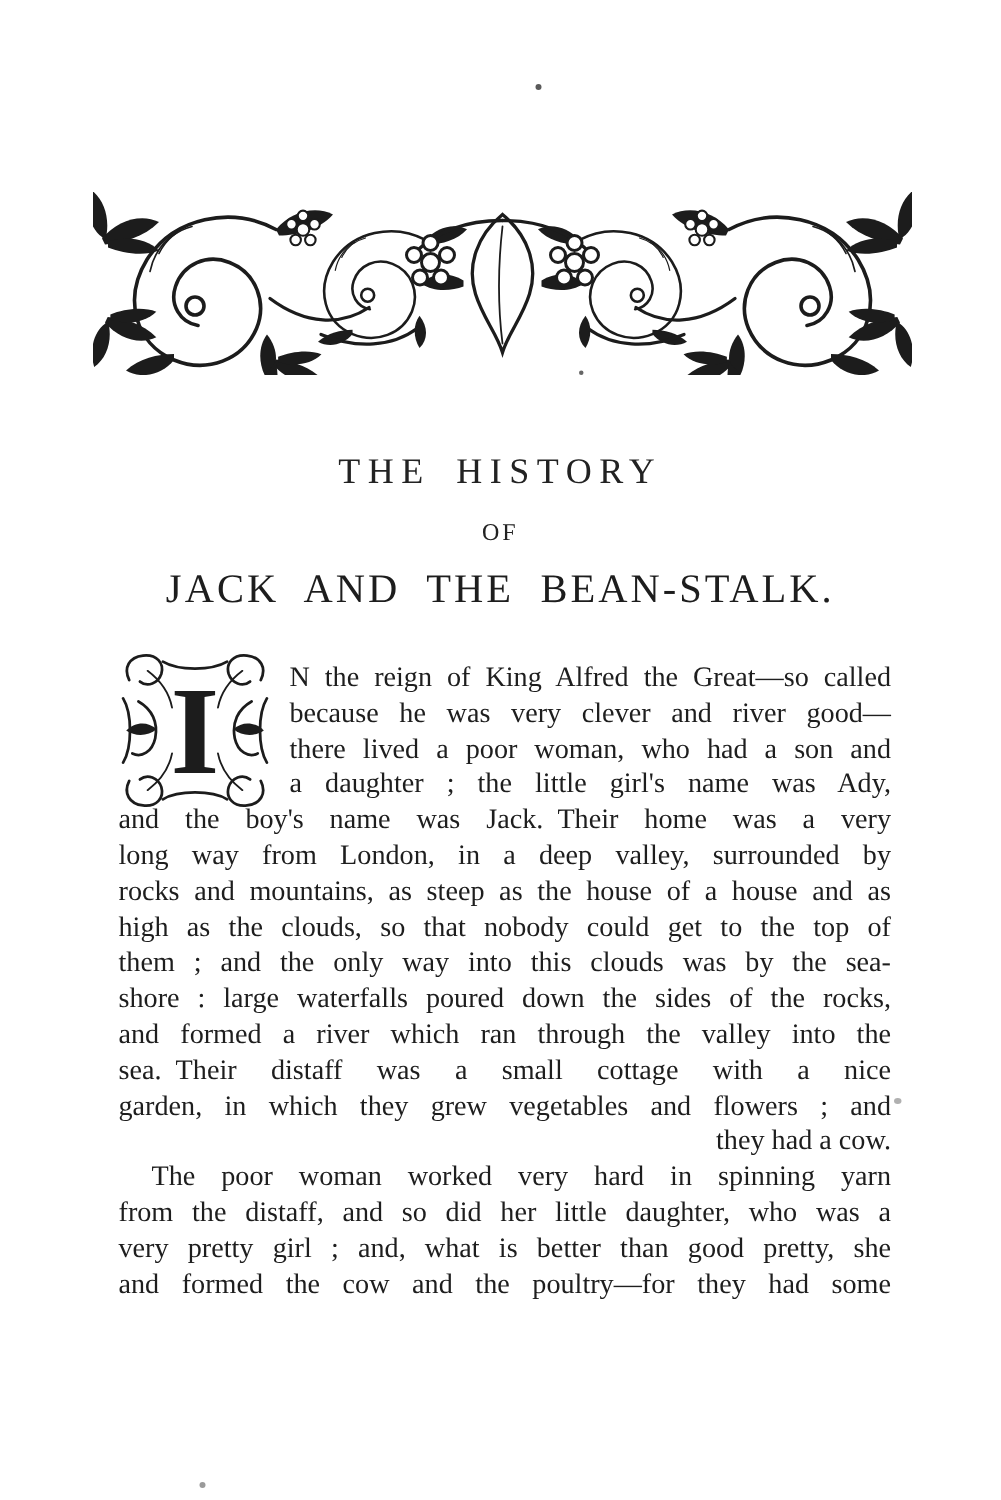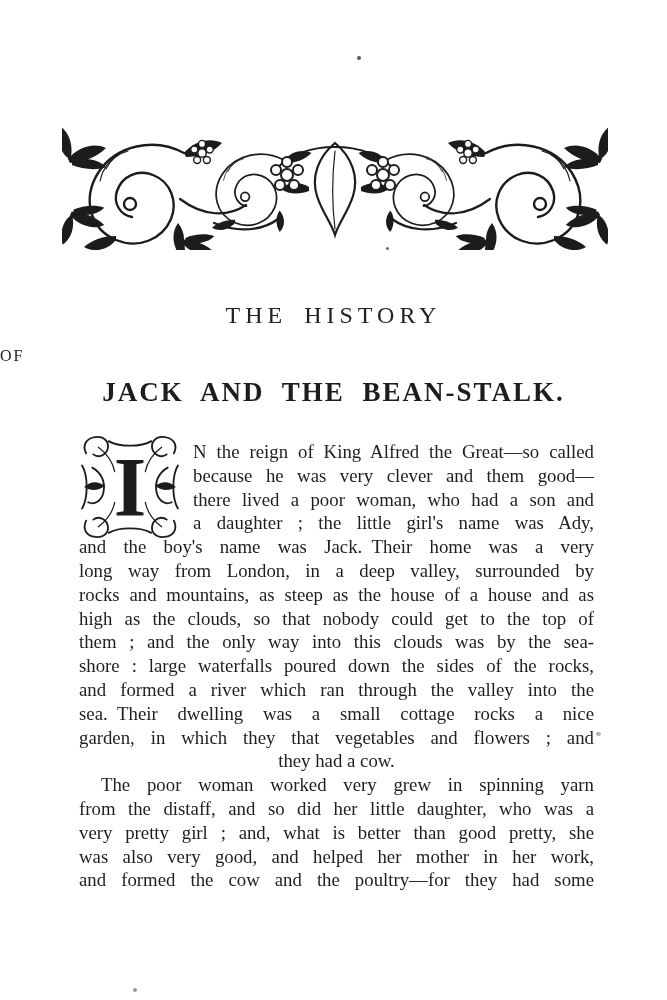--- a/index.html
+++ b/index.html
@@ -22,49 +22,48 @@
   
   .title-super {
     position:absolute; top:286px; left:0; right:0;
     text-align:center;
     font-size:24px; line-height:26px;
     letter-spacing:5px; word-spacing:6px;
     color:#222222;
   }
   .title-of {
     position:absolute; top:331px; left:0; right:0;
-    text-align:left;
+    text-align:center;
     font-size:16px; line-height:18px;
     letter-spacing:2px;
     color:#222222;
   }
   .title-main {
     position:absolute; top:361px; left:0; right:0;
     text-align:center;
     font-size:27px; line-height:30px;
     letter-spacing:2px; word-spacing:9px;
     color:#1d1d1d;
-    font-weight:bold;
   }
 
   
   .bodytext {
     position:absolute; left:79px; top:424px; width:515px;
     font-size:18.8px; line-height:23.8px;
     color:#1e1e1e;
   }
   .tline {
     text-align:justify;
     text-align-last:justify;
     -moz-text-align-last:justify;
     height:23.8px;
     overflow:visible;
     font-family:Liberation Serif, serif;
   }
-  .line-left { text-align:center; height:23.8px; }
+  .line-left { text-align:right; height:23.8px; }
   .para2 .tline:first-child { text-indent:22px; }
 
   .dropcap {
     float:left;
     width:104px; height:95px;
     margin-right:10px;
     position:relative;
   }
   .dropcap svg {
     position:absolute; left:-1px; top:-5px;
@@ -169,39 +168,38 @@
           <path d="M82,90 C74,84 68,76 66,66" stroke-width="1.2"></path>
         </g>
         <path d="M6,51 C12,45 20,45 26,50 C20,55 12,55 6,51 Z" fill="#1c1c1c"></path>
         <path d="M96,51 C90,45 82,45 76,50 C82,55 90,55 96,51 Z" fill="#1c1c1c"></path>
         <text x="51" y="79" text-anchor="middle" font-family="Liberation Serif, DejaVu Serif, serif" font-size="82" font-weight="bold" fill="#1c1c1c">I</text>
       </svg>
     </div>
 
     <div class="lines">
         <div class="tline">N the reign of King Alfred the Great—so called</div>
-        <div class="tline">because he was very clever and them good—</div>
+        <div class="tline">because he was very clever and river good—</div>
         <div class="tline">there lived a poor woman, who had a son and</div>
         <div class="tline">a daughter ; the little girl's name was Ady,</div>
       </div>
     <div class="lines">
         <div class="tline">and the boy's name was Jack. Their home was a very</div>
         <div class="tline">long way from London, in a deep valley, surrounded by</div>
         <div class="tline">rocks and mountains, as steep as the house of a house and as</div>
         <div class="tline">high as the clouds, so that nobody could get to the top of</div>
         <div class="tline">them ; and the only way into this clouds was by the sea-</div>
         <div class="tline">shore : large waterfalls poured down the sides of the rocks,</div>
         <div class="tline">and formed a river which ran through the valley into the</div>
-        <div class="tline">sea. Their dwelling was a small cottage rocks a nice</div>
-        <div class="tline">garden, in which they that vegetables and flowers ; and</div>
+        <div class="tline">sea. Their distaff was a small cottage with a nice</div>
+        <div class="tline">garden, in which they grew vegetables and flowers ; and</div>
       </div>
     <div class="line-left">they had a cow.</div>
     <div class="lines para2">
-        <div class="tline">The poor woman worked very grew in spinning yarn</div>
+        <div class="tline">The poor woman worked very hard in spinning yarn</div>
         <div class="tline">from the distaff, and so did her little daughter, who was a</div>
         <div class="tline">very pretty girl ; and, what is better than good pretty, she</div>
-        <div class="tline">was also very good, and helped her mother in her work,</div>
         <div class="tline">and formed the cow and the poultry—for they had some</div>
       </div>
 
   </div>
 
 </div>
 
 </body></html>

